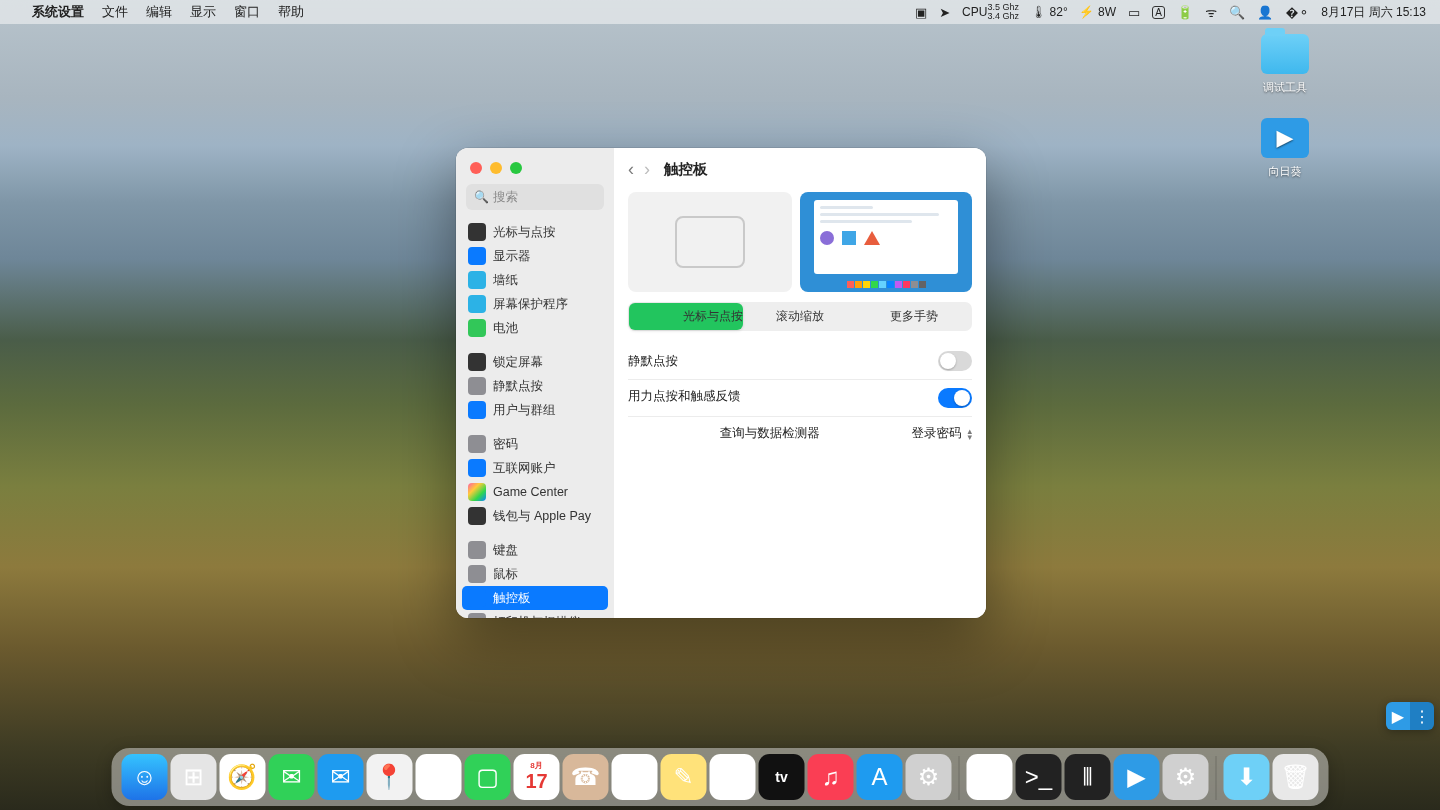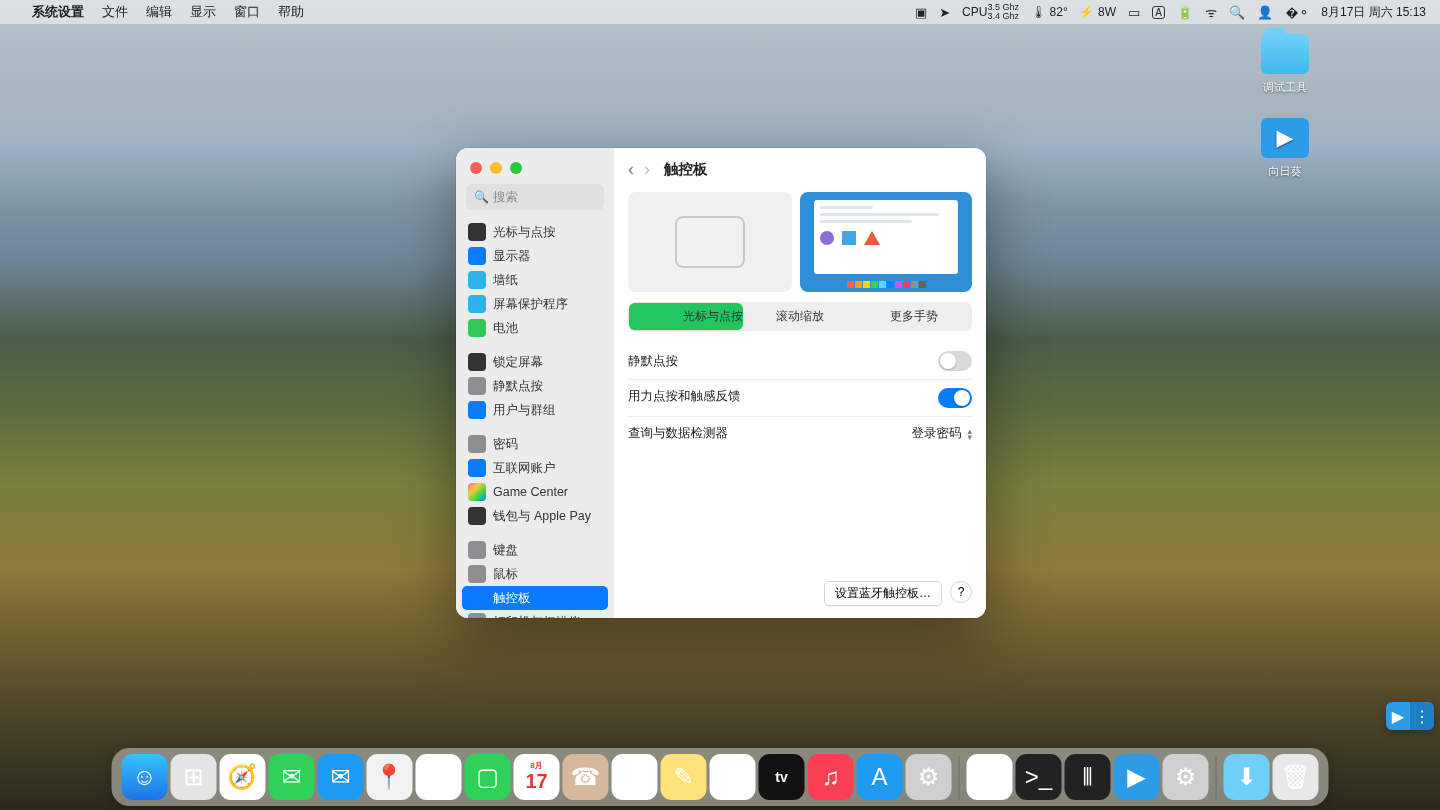--- a/index.html
+++ b/index.html
@@ -70,21 +70,21 @@
 .ssq { width:14px; height:14px; background:#3fa6e6;}
 .stri { width:0; height:0; border-left:8px solid transparent; border-right:8px solid transparent; border-bottom:14px solid #e85d3d;}
 .palette { position:absolute; bottom:4px; display:flex; gap:1px; }
 .palette div { width:7px; height:7px; }
 
 .seg { display:flex; background:#eeeeee; border-radius:7px; padding:1px; margin-bottom:12px; font-size:12px; }
 .seg div { flex:1; text-align:center; padding:5px 0; border-radius:6px; color:#333; }
 .seg div.active { background:#22c55e; box-shadow:0 1px 3px rgba(0,0,0,0.12);text-align:right; }
 
 .row { display:flex; align-items:center; padding:8px 0; font-size:12.5px; color:#222; border-bottom:1px solid #ececec; }
-.row:last-of-type { border-bottom:none;}
+.row:last-of-type { border-bottom:none;text-align:center;}
 .row .lab { flex:0 0 110px; }
 .row .ctl { flex:1; display:flex; flex-direction:column; align-items:flex-end; }
 .row .sub { font-size:11px; color:#8e8e8e; margin-top:2px;}
 
 .slider { width:180px; position:relative; height:18px; }
 .slider .track { position:absolute; top:8px; left:0; right:0; height:3px; background:#d7d7d7; border-radius:2px;}
 .slider .ticks { position:absolute; top:5px; left:0; right:0; display:flex; justify-content:space-between;}
 .slider .ticks div { width:1px; height:9px; background:#cfcfcf;}
 .slider .thumb { position:absolute; top:2px; width:8px; height:16px; background:#fff; border:1px solid #cfcfcf; border-radius:3px; box-shadow:0 1px 2px rgba(0,0,0,0.2);}
 .slider-labels { width:180px; display:flex; justify-content:space-between; font-size:10px; color:#8e8e8e; margin-top:2px;}
@@ -313,24 +313,20 @@
           <span>登录密码</span>
           <span class="arrows">
               <span>▴</span>
               <span>▾</span>
             </span>
         </div>
       </div>
 
     </div>
 
-    <div class="footer">
-      <div class="btn">设置蓝牙触控板…</div>
-      <div class="helpbtn">?</div>
-    </div>
   </div>
 </div>
 
 <div class="floater">
   <div class="a">▶</div>
     <div class="b">⋮</div>
 </div>
 
 <div class="dock-wrap">
   <div class="dock" id="dock">

